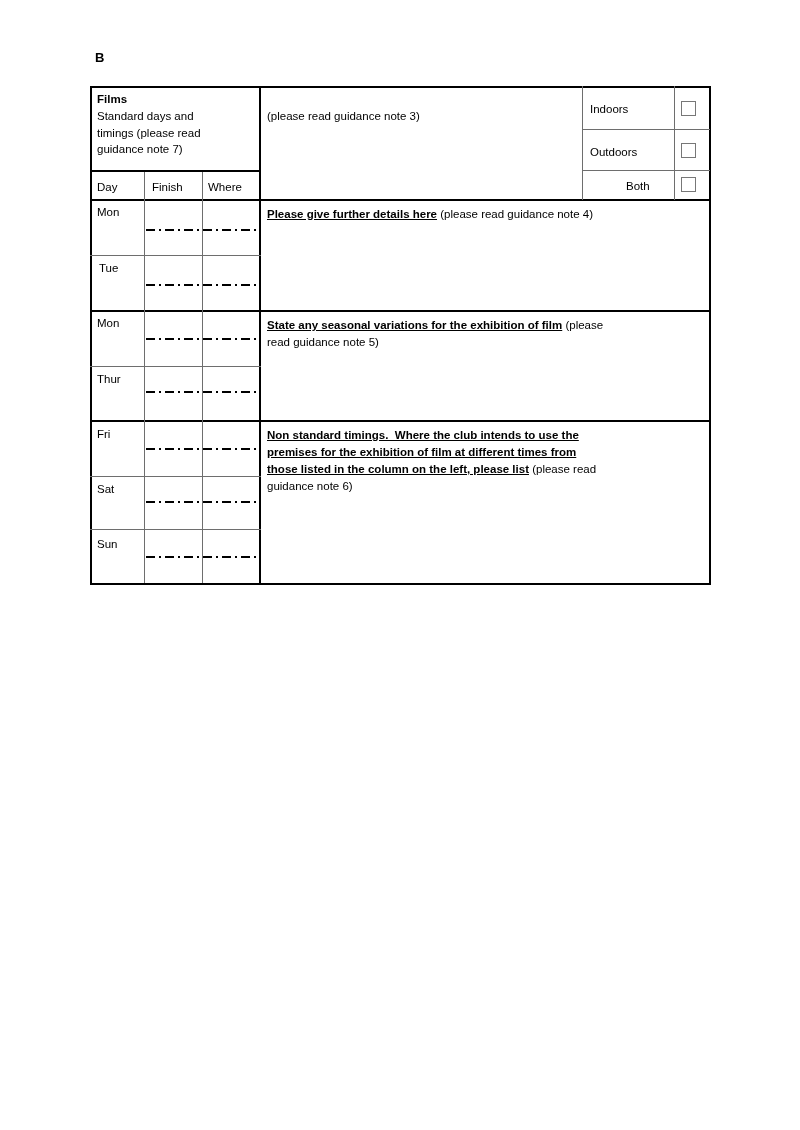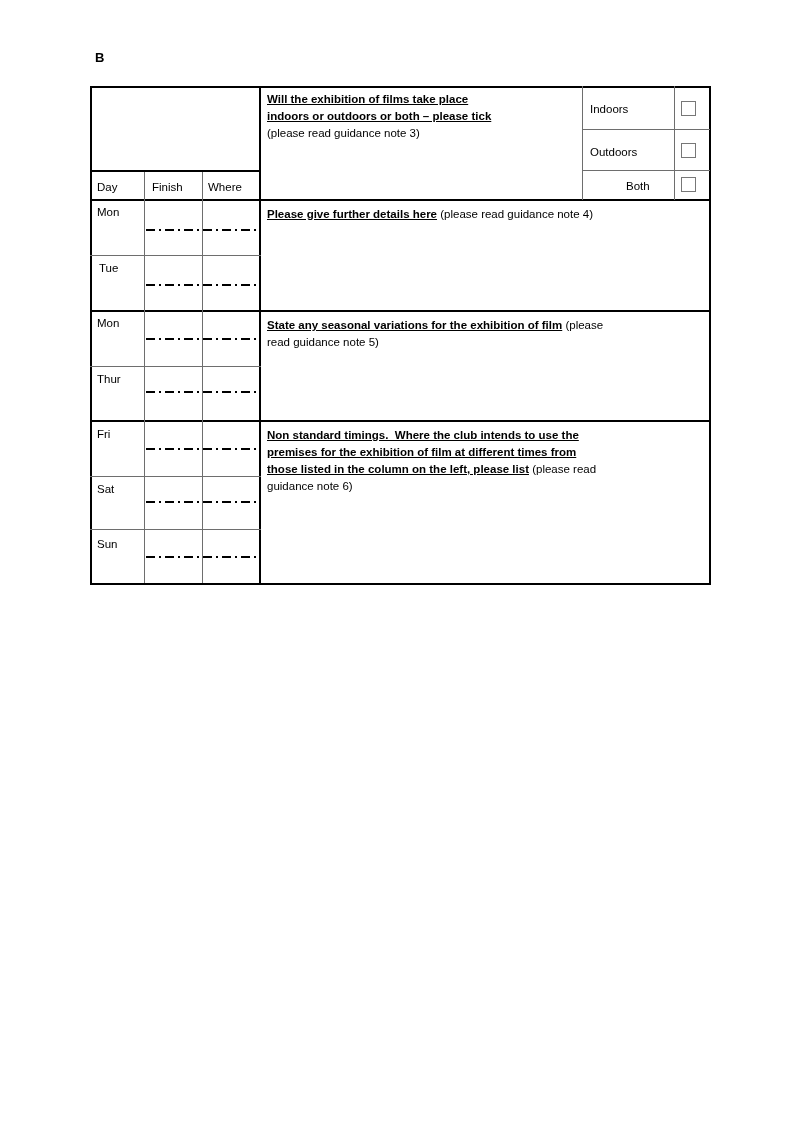--- a/index.html
+++ b/index.html
@@ -49,23 +49,28 @@
   <div class="ln thin" style="left:582px;top:86px;width:1px;height:114px"></div>
   <div class="ln thin" style="left:674px;top:86px;width:1px;height:114px"></div>
 
   <div class="ln thin" style="left:144px;top:172px;width:1px;height:411px"></div>
   <div class="ln thin" style="left:202px;top:172px;width:1px;height:411px"></div>
   <div class="ln thin" style="left:90px;top:255px;width:171px;height:1px"></div>
   <div class="ln thin" style="left:90px;top:366px;width:171px;height:1px"></div>
   <div class="ln thin" style="left:90px;top:476px;width:171px;height:1px"></div>
   <div class="ln thin" style="left:90px;top:529px;width:171px;height:1px"></div>
 
+  <div class="t" style="left:97px;top:91px;width:160px">
+    <div class="b">Films</div>
+    <div class="pre films-sub">Standard days and
+timings (please read
+guidance note 7)</div>
+  </div>
 
-  <div class="t pre" style="left:267px;top:91px;width:312px"><span class="bu">Will the exhibition of films take place
-indoors or outdoors or both – please tick</span><span>
+  <div class="t pre" style="left:267px;top:91px;width:312px"><span>
 (please read guidance note 3)</span></div>
 
   <div class="t" style="left:590px;top:101px">Indoors</div>
   <div class="cb" style="left:681px;top:101px"></div>
   <div class="t" style="left:590px;top:144px">Outdoors</div>
   <div class="cb" style="left:681px;top:143px"></div>
   <div class="t" style="left:626px;top:178px">Both</div>
   <div class="cb" style="left:681px;top:177px"></div>
 
   <div class="t" style="left:97px;top:179px">Day</div>

